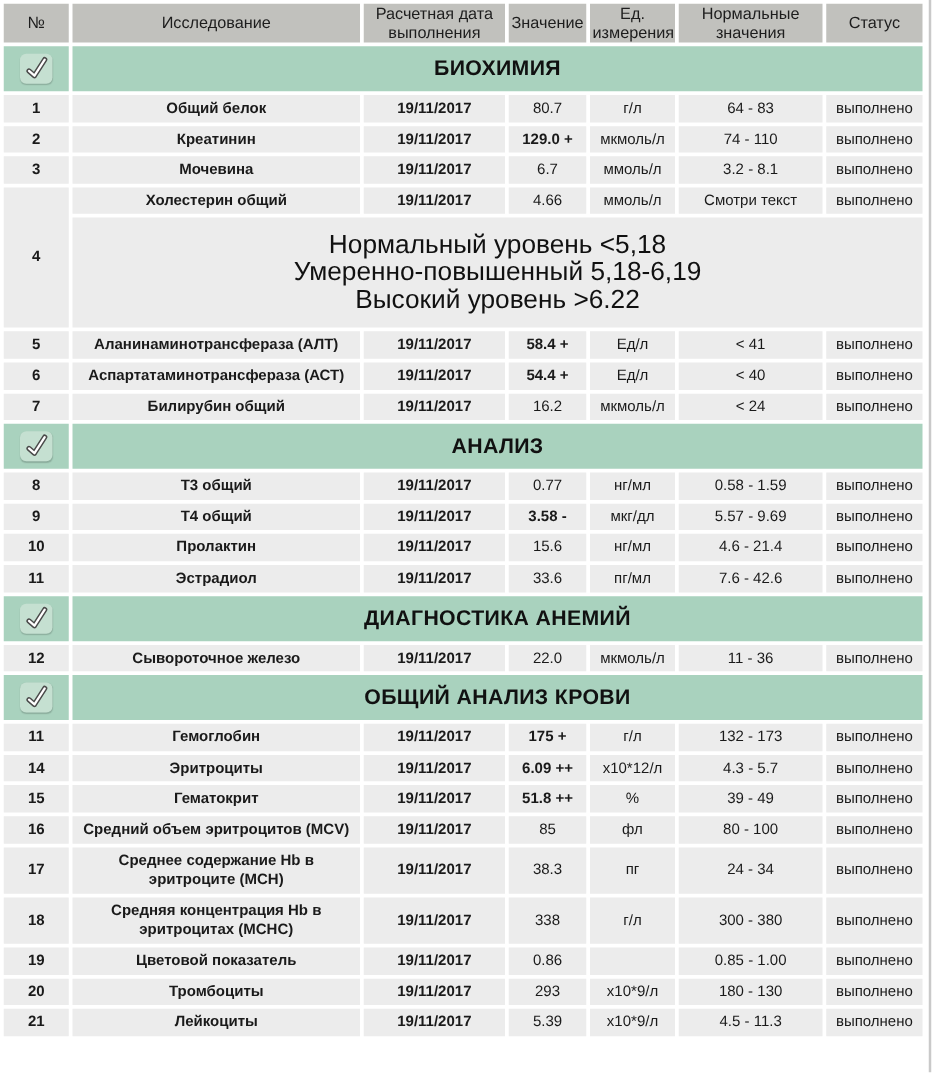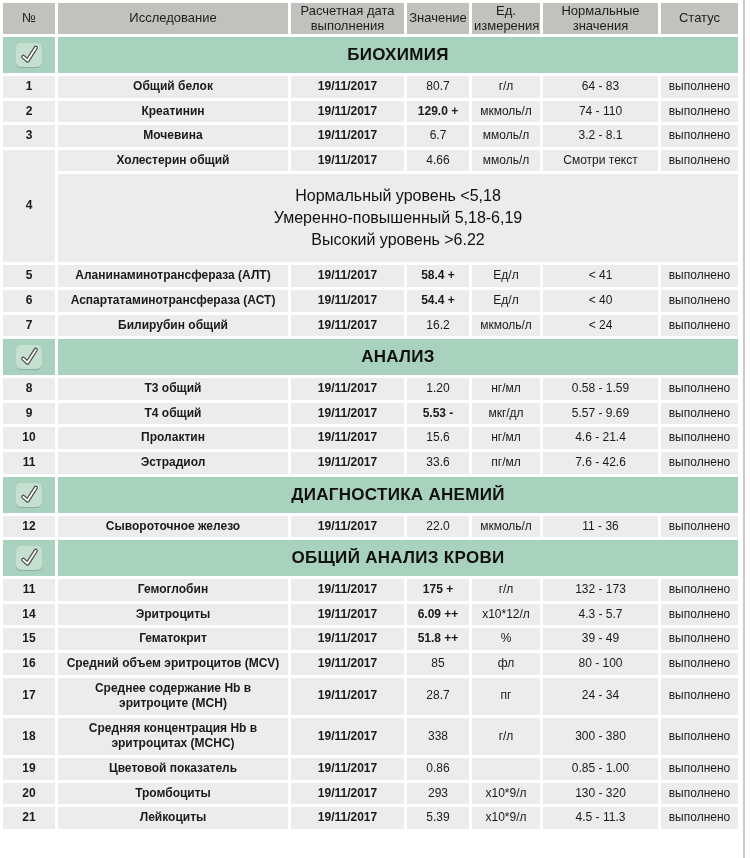--- a/index.html
+++ b/index.html
@@ -59,21 +59,21 @@
     border-radius: 5px;
     display: flex;
     align-items: center;
     justify-content: center;
     margin: 0 auto;
     box-shadow: 0 1px 1px rgba(0,0,0,0.18);
   }
   .icon-tile svg { transform: rotate(-4deg); }
   td.note-cell {
     height: 82px;
-    font-size: 16px;
+    font-size: 21px;
     line-height: 22px;
     font-weight: 400;
     color: #111;
   }
   .right-border {
     position: absolute;
     top: 0;
     left: 743px;
     width: 2px;
     height: 858px;
@@ -195,30 +195,30 @@
                 <path d="M4.5 12.5 L9 17 L19 3.5" fill="none" stroke="#ffffff" stroke-width="2" stroke-linecap="round" stroke-linejoin="round"></path>
               </svg>
             </div>
           </td>
           <td colspan="6" class="section-title">АНАЛИЗ</td>
         </tr>
         <tr>
           <td class="c-num">8</td>
           <td class="c-test">Т3 общий</td>
           <td class="c-date">19/11/2017</td>
-          <td class="c-value">1.20</td>
+          <td class="c-value">0.77</td>
           <td class="c-unit">нг/мл</td>
           <td class="c-normal">0.58 - 1.59</td>
           <td class="c-status">выполнено</td>
         </tr>
         <tr>
           <td class="c-num">9</td>
           <td class="c-test">Т4 общий</td>
           <td class="c-date">19/11/2017</td>
-          <td class="c-value flagged">5.53 -</td>
+          <td class="c-value flagged">3.58 -</td>
           <td class="c-unit">мкг/дл</td>
           <td class="c-normal">5.57 - 9.69</td>
           <td class="c-status">выполнено</td>
         </tr>
         <tr>
           <td class="c-num">10</td>
           <td class="c-test">Пролактин</td>
           <td class="c-date">19/11/2017</td>
           <td class="c-value">15.6</td>
           <td class="c-unit">нг/мл</td>
@@ -298,21 +298,21 @@
           <td class="c-date">19/11/2017</td>
           <td class="c-value">85</td>
           <td class="c-unit">фл</td>
           <td class="c-normal">80 - 100</td>
           <td class="c-status">выполнено</td>
         </tr>
         <tr>
           <td class="c-num">17</td>
           <td class="c-test">Среднее содержание Hb в эритроците (MCH)</td>
           <td class="c-date">19/11/2017</td>
-          <td class="c-value">28.7</td>
+          <td class="c-value">38.3</td>
           <td class="c-unit">пг</td>
           <td class="c-normal">24 - 34</td>
           <td class="c-status">выполнено</td>
         </tr>
         <tr>
           <td class="c-num">18</td>
           <td class="c-test">Средняя концентрация Hb в эритроцитах (MCHC)</td>
           <td class="c-date">19/11/2017</td>
           <td class="c-value">338</td>
           <td class="c-unit">г/л</td>
@@ -327,21 +327,21 @@
           <td class="c-unit"></td>
           <td class="c-normal">0.85 - 1.00</td>
           <td class="c-status">выполнено</td>
         </tr>
         <tr>
           <td class="c-num">20</td>
           <td class="c-test">Тромбоциты</td>
           <td class="c-date">19/11/2017</td>
           <td class="c-value">293</td>
           <td class="c-unit">х10*9/л</td>
-          <td class="c-normal">130 - 320</td>
+          <td class="c-normal">180 - 130</td>
           <td class="c-status">выполнено</td>
         </tr>
         <tr>
           <td class="c-num">21</td>
           <td class="c-test">Лейкоциты</td>
           <td class="c-date">19/11/2017</td>
           <td class="c-value">5.39</td>
           <td class="c-unit">х10*9/л</td>
           <td class="c-normal">4.5 - 11.3</td>
           <td class="c-status">выполнено</td>

